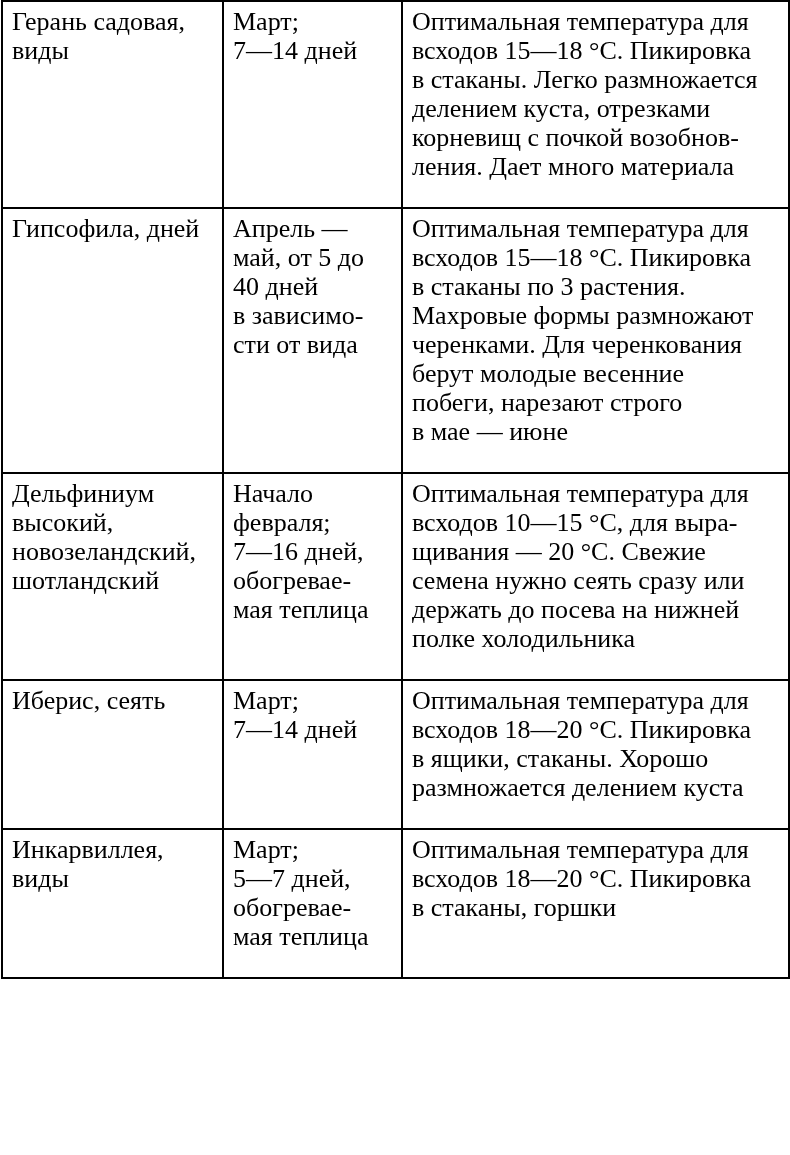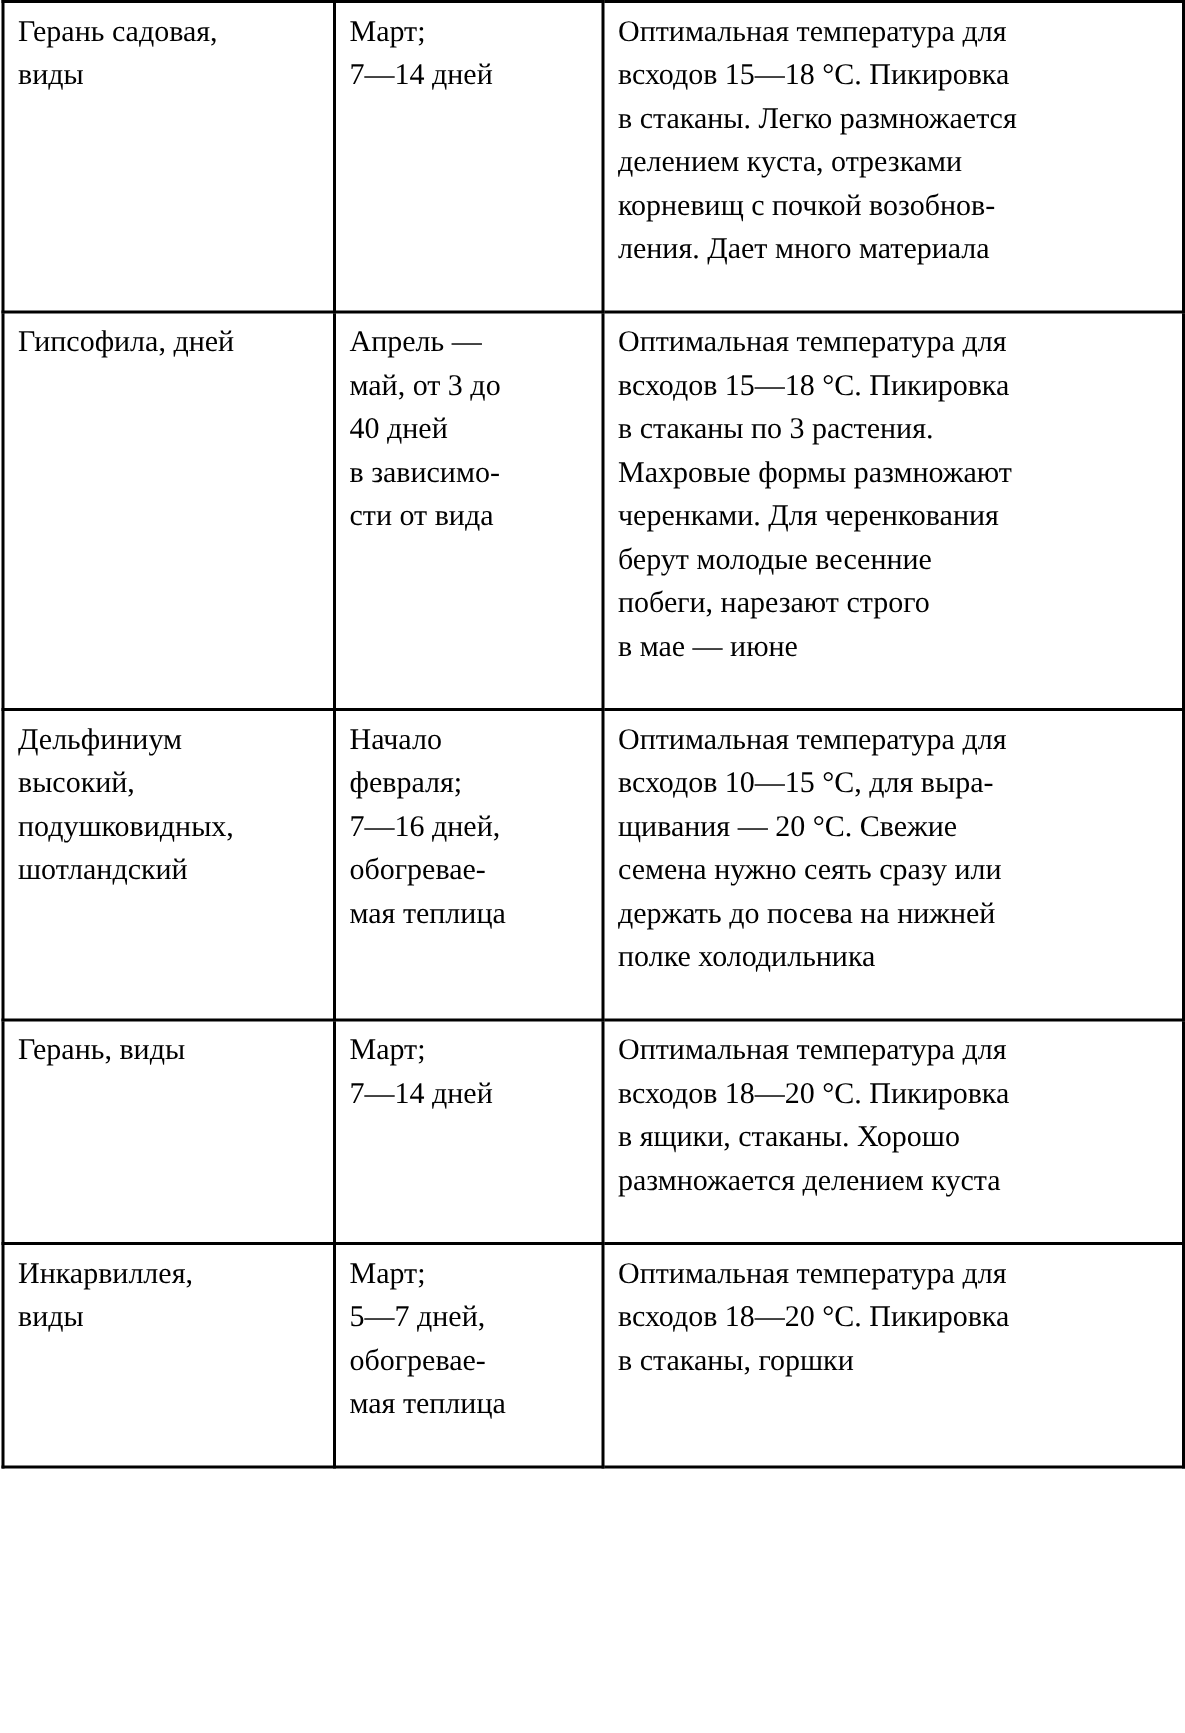--- a/index.html
+++ b/index.html
@@ -18,21 +18,21 @@
   table.sowing-table {
     border-collapse: collapse;
     table-layout: fixed;
     width: 788px;
     margin: 0 1px;
   }
   table.sowing-table td {
     border: 2px solid #000000;
     vertical-align: top;
     padding: 5px 10px 26px 9px;
-    font-size: 20px;
+    font-size: 26px;
     line-height: 29px;
     white-space: pre-line;
     word-wrap: break-word;
   }
   td.col-plant  { width: 200px; }
   td.col-timing { width: 158px; }
   td.col-note   { width: 366px; }
   .note-bold { font-weight: bold; }
 </style>
 </head>
@@ -51,56 +51,56 @@
 всходов 15—18 °C. Пикировка
 в стаканы. Легко размножается
 делением куста, отрезками
 корневищ с почкой возобнов-
 ления. Дает много материала</span><span class="note-bold"></span><span></span></td>
       </tr>
 
       <tr>
         <td class="col-plant">Гипсофила, дней</td>
         <td class="col-timing">Апрель —
-май, от 3 до
+май, от 5 до
 40 дней
 в зависимо-
 сти от вида</td>
         <td class="col-note"><span>Оптимальная температура для
 всходов 15—18 °C. Пикировка
 в стаканы по 3 растения.
 Махровые формы размножают
 черенками. Для черенкования
 берут молодые весенние
 побеги, нарезают строго
 в мае — июне</span><span class="note-bold"></span><span></span></td>
       </tr>
 
 
       <tr>
         <td class="col-plant">Дельфиниум
 высокий,
-подушковидных,
+новозеландский,
 шотландский</td>
         <td class="col-timing">Начало
 февраля;
 7—16 дней,
 обогревае-
 мая теплица</td>
         <td class="col-note"><span>Оптимальная температура для
 всходов 10—15 °C, для выра-
 щивания — 20 °C. Свежие
 семена нужно сеять сразу или
 держать до посева на нижней
 полке холодильника</span><span class="note-bold"></span><span></span></td>
       </tr>
 
 
       <tr>
-        <td class="col-plant">Герань, виды</td>
+        <td class="col-plant">Иберис, сеять</td>
         <td class="col-timing">Март;
 7—14 дней</td>
         <td class="col-note"><span>Оптимальная температура для
 всходов 18—20 °C. Пикировка
 в ящики, стаканы. Хорошо
 размножается делением куста</span><span class="note-bold"></span><span></span></td>
       </tr>
 
       <tr>
         <td class="col-plant">Инкарвиллея,

